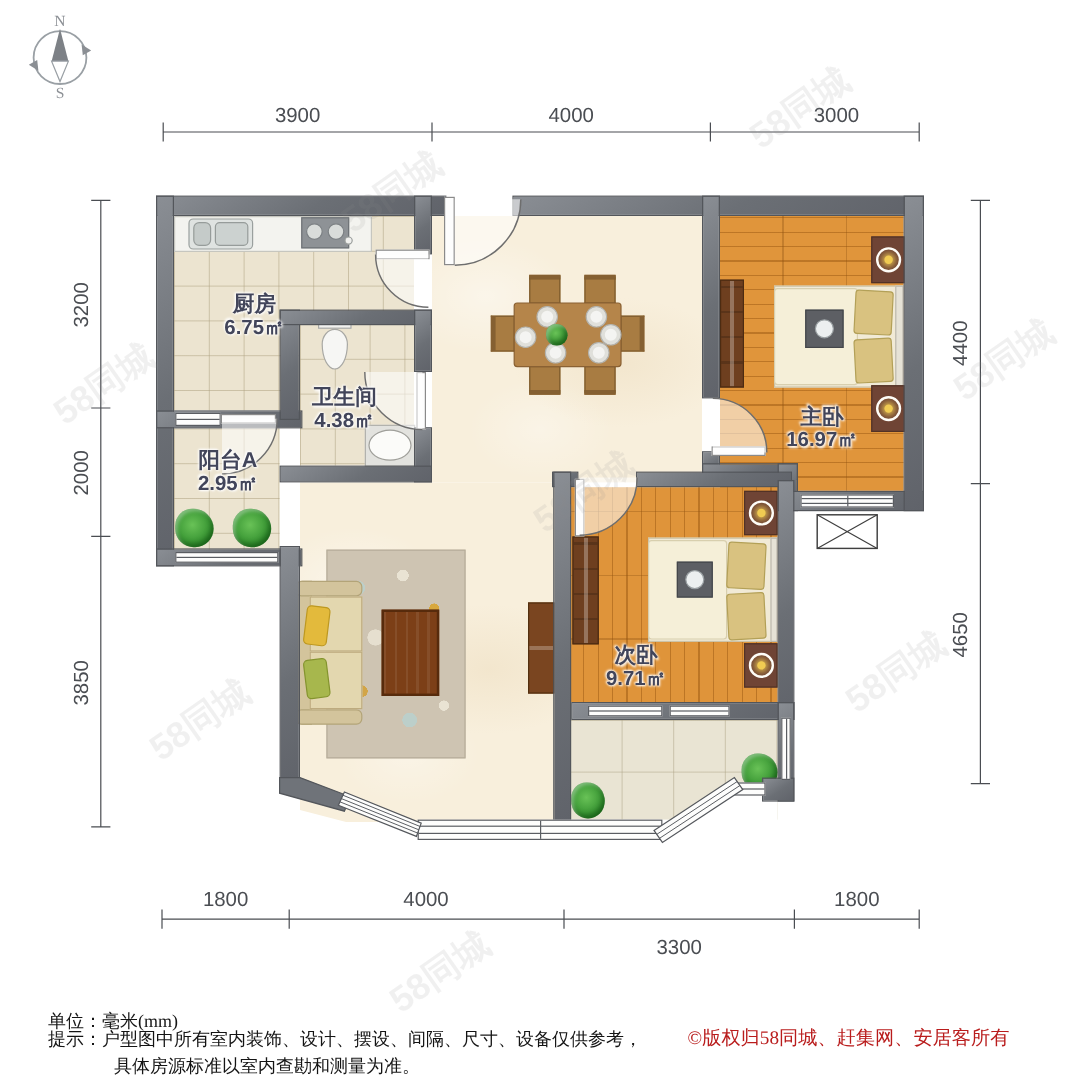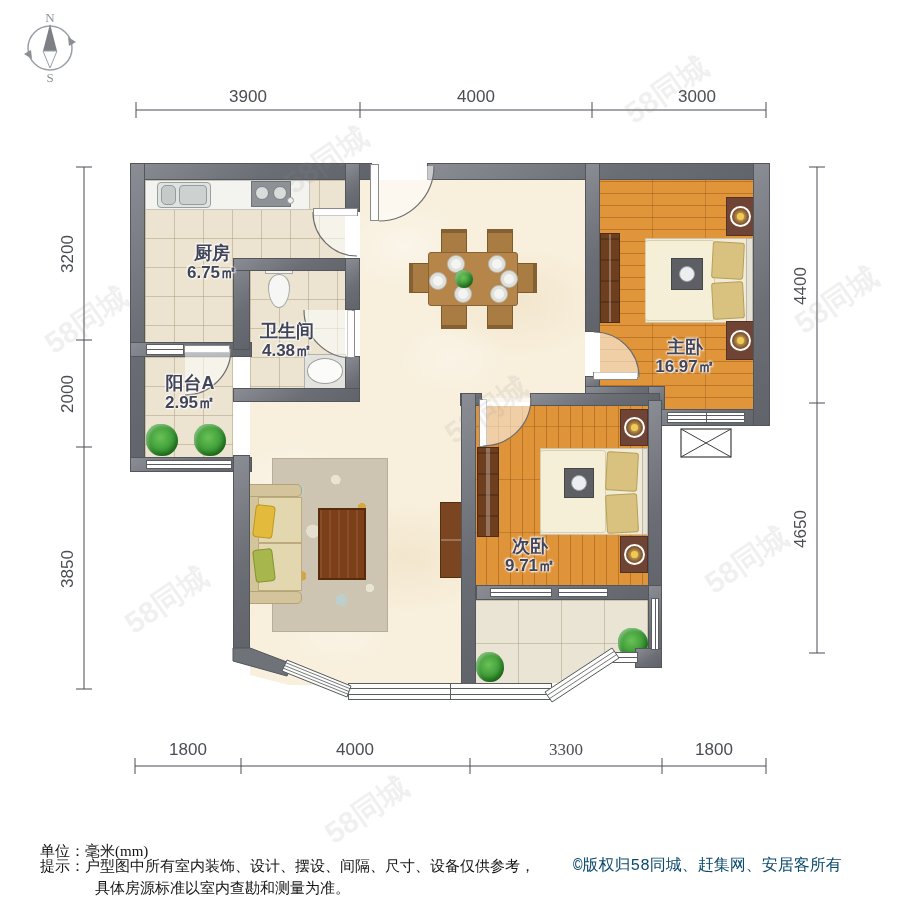--- a/index.html
+++ b/index.html
@@ -68,21 +68,21 @@
         radial-gradient(circle 7px at 85% 75%,#e9e3d3 60%,transparent 62%);}
   .mattress{position:absolute;background:#f1ead6;border:1px solid #ccc3a8;box-sizing:border-box;}
   .blanket{position:absolute;background:#f5efd8;border:1px solid #d8cfae;border-radius:3px;box-sizing:border-box;}
   .pillow{position:absolute;background:#d9c280;border:1px solid #b3a057;border-radius:3px;box-sizing:border-box;}
   .tray{position:absolute;background:#5d5f64;border:1px solid #44464a;box-sizing:border-box;
       display:flex;align-items:center;justify-content:center;}
   .trayplate{width:14px;height:14px;border-radius:50%;background:#eceff0;border:1px solid #9aa0a3;}
   .wm{position:absolute;font-size:30px;font-weight:bold;color:#8d8d8d;opacity:.12;
       transform:rotate(-35deg);white-space:nowrap;pointer-events:none;}
   .footer-text{position:absolute;font-size:15px;color:#141414;}
-  .copyright{position:absolute;font-size:16px;color:#0c4a6e;font-family:Liberation Mono, monospace;}
+  .copyright{position:absolute;font-size:16px;color:#b91c1c;font-family:Liberation Serif, serif;}
   svg{position:absolute;left:0;top:0;pointer-events:none;}
 </style>
 </head>
 <body>
 
 <div id="canvas">
 
   <div class="floor-tile" style="left:145px;top:180px;width:200px;height:162px;"></div>
   <div class="floor-tile" style="left:250px;top:270px;width:95px;height:118px;"></div>
   <div class="floor-tile" style="left:145px;top:357px;width:88px;height:101px;"></div>
@@ -281,21 +281,21 @@
   <div class="dim" style="left:208px;top:87px;">3900</div>
   <div class="dim" style="left:436px;top:87px;">4000</div>
   <div class="dim" style="left:657px;top:87px;">3000</div>
   <div class="dim dimv" style="left:28px;top:244px;">3200</div>
   <div class="dim dimv" style="left:28px;top:384px;">2000</div>
   <div class="dim dimv" style="left:28px;top:559px;">3850</div>
   <div class="dim dimv" style="left:761px;top:276px;">4400</div>
   <div class="dim dimv" style="left:761px;top:519px;">4650</div>
   <div class="dim" style="left:148px;top:740px;">1800</div>
   <div class="dim" style="left:315px;top:740px;">4000</div>
-  <div class="dim" style="left:526px;top:740px;font-family:Liberation Serif, serif;">3300</div>
+  <div class="dim" style="left:526px;top:780px;">3300</div>
   <div class="dim" style="left:674px;top:740px;">1800</div>
 
   <div class="room-label" style="left:157px;top:243px;">
     <span class="rl-name">厨房</span>
     <span class="rl-area">6.75㎡</span>
   </div>
   <div class="room-label" style="left:232px;top:321px;">
     <span class="rl-name">卫生间</span>
     <span class="rl-area">4.38㎡</span>
   </div>

